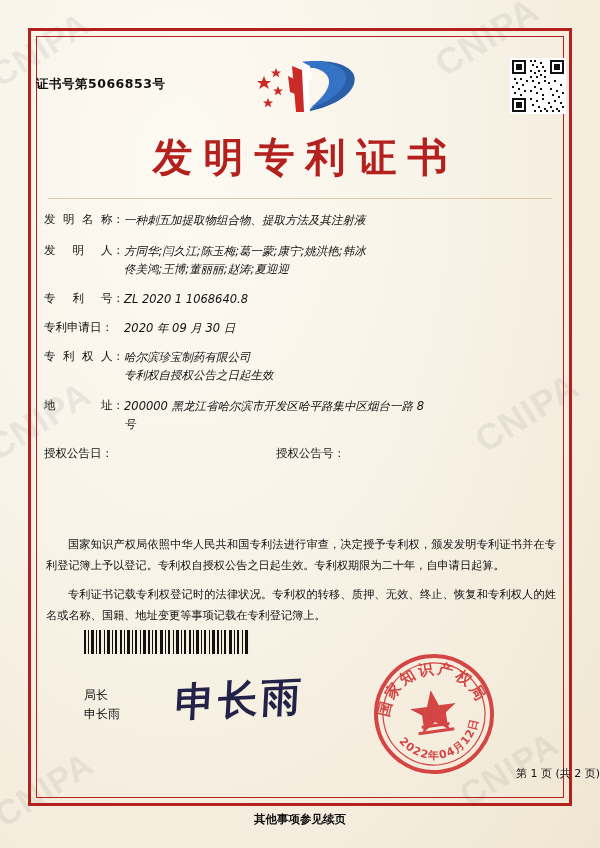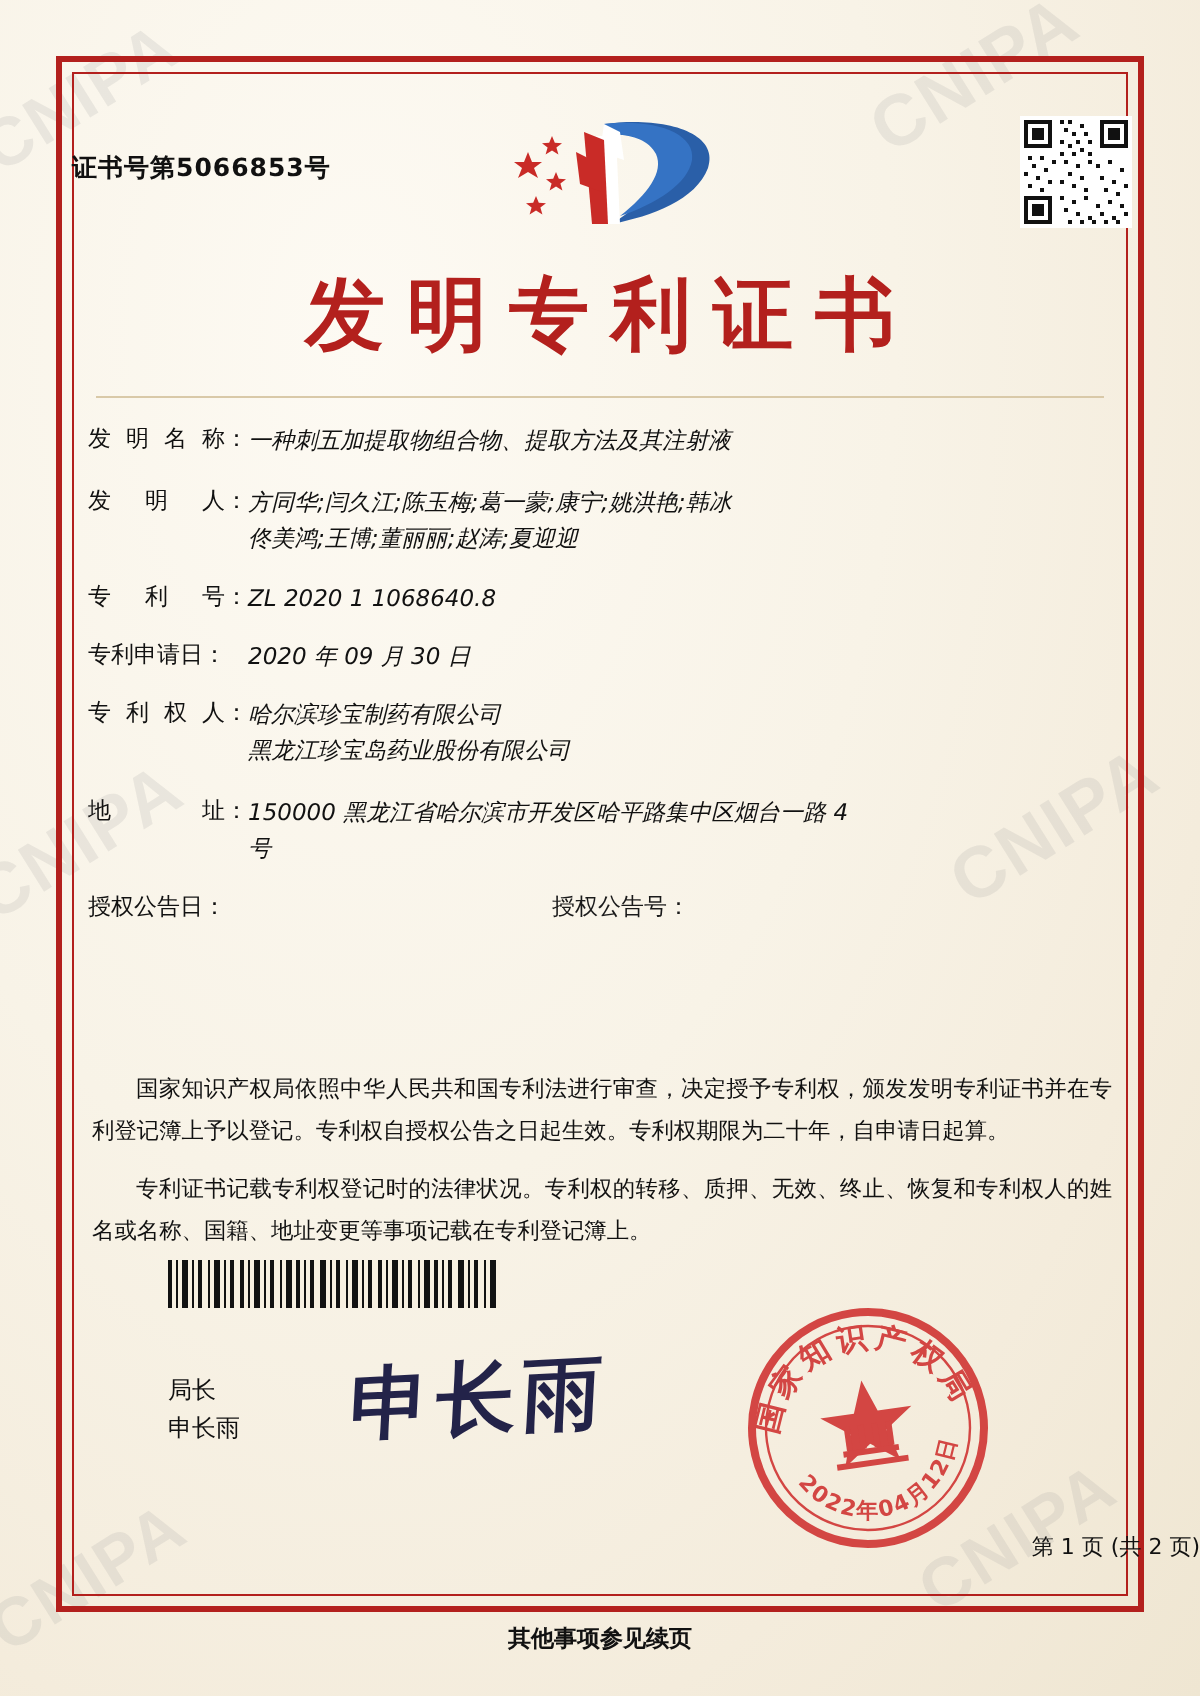--- a/index.html
+++ b/index.html
@@ -387,31 +387,31 @@
 
     <div class="row row-tall">
       <div class="lbl">
         <span>专</span>
           <span>利</span>
           <span>权</span>
           <span>人：</span>
       </div>
       <div class="val">
         <span class="line">哈尔滨珍宝制药有限公司</span>
-        <span class="line">黑龙江珍宝岛药业股份有限公司</span>
+        <span class="line">专利权自授权公告之日起生效</span>
       </div>
     </div>
 
     <div class="row row-tall">
       <div class="lbl">
         <span>地</span>
           <span>址：</span>
       </div>
       <div class="val">
-        <span class="line">150000 黑龙江省哈尔滨市开发区哈平路集中区烟台一路 4</span>
+        <span class="line">200000 黑龙江省哈尔滨市开发区哈平路集中区烟台一路 8</span>
         <span class="line">号</span>
       </div>
     </div>
 
     <div class="row-two">
       <div class="col-a">
         <div class="lbl">授权公告日：</div>
       </div>
       <div class="col-b">
         <div class="lbl-b">授权公告号：</div>

